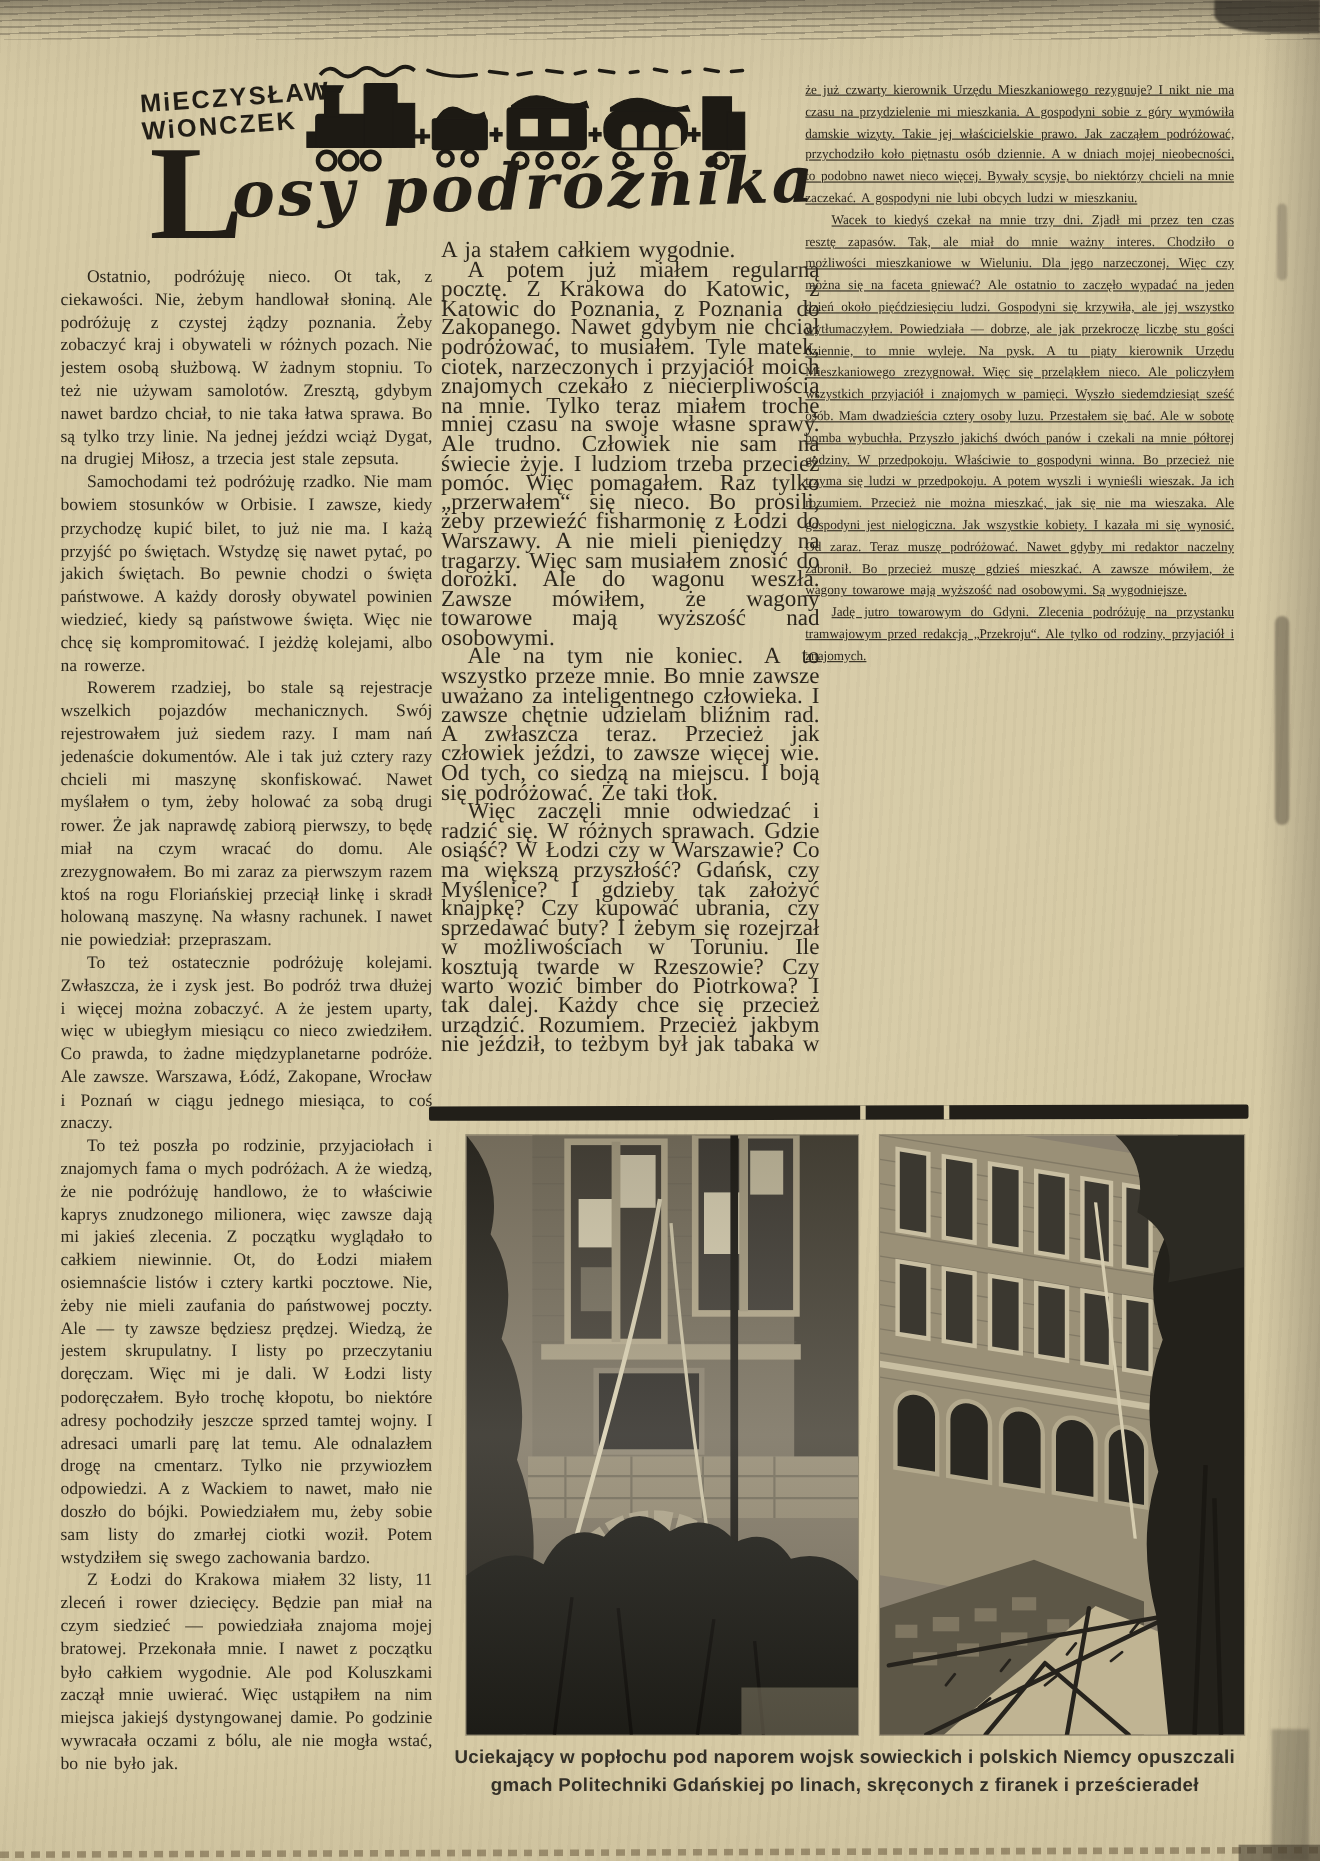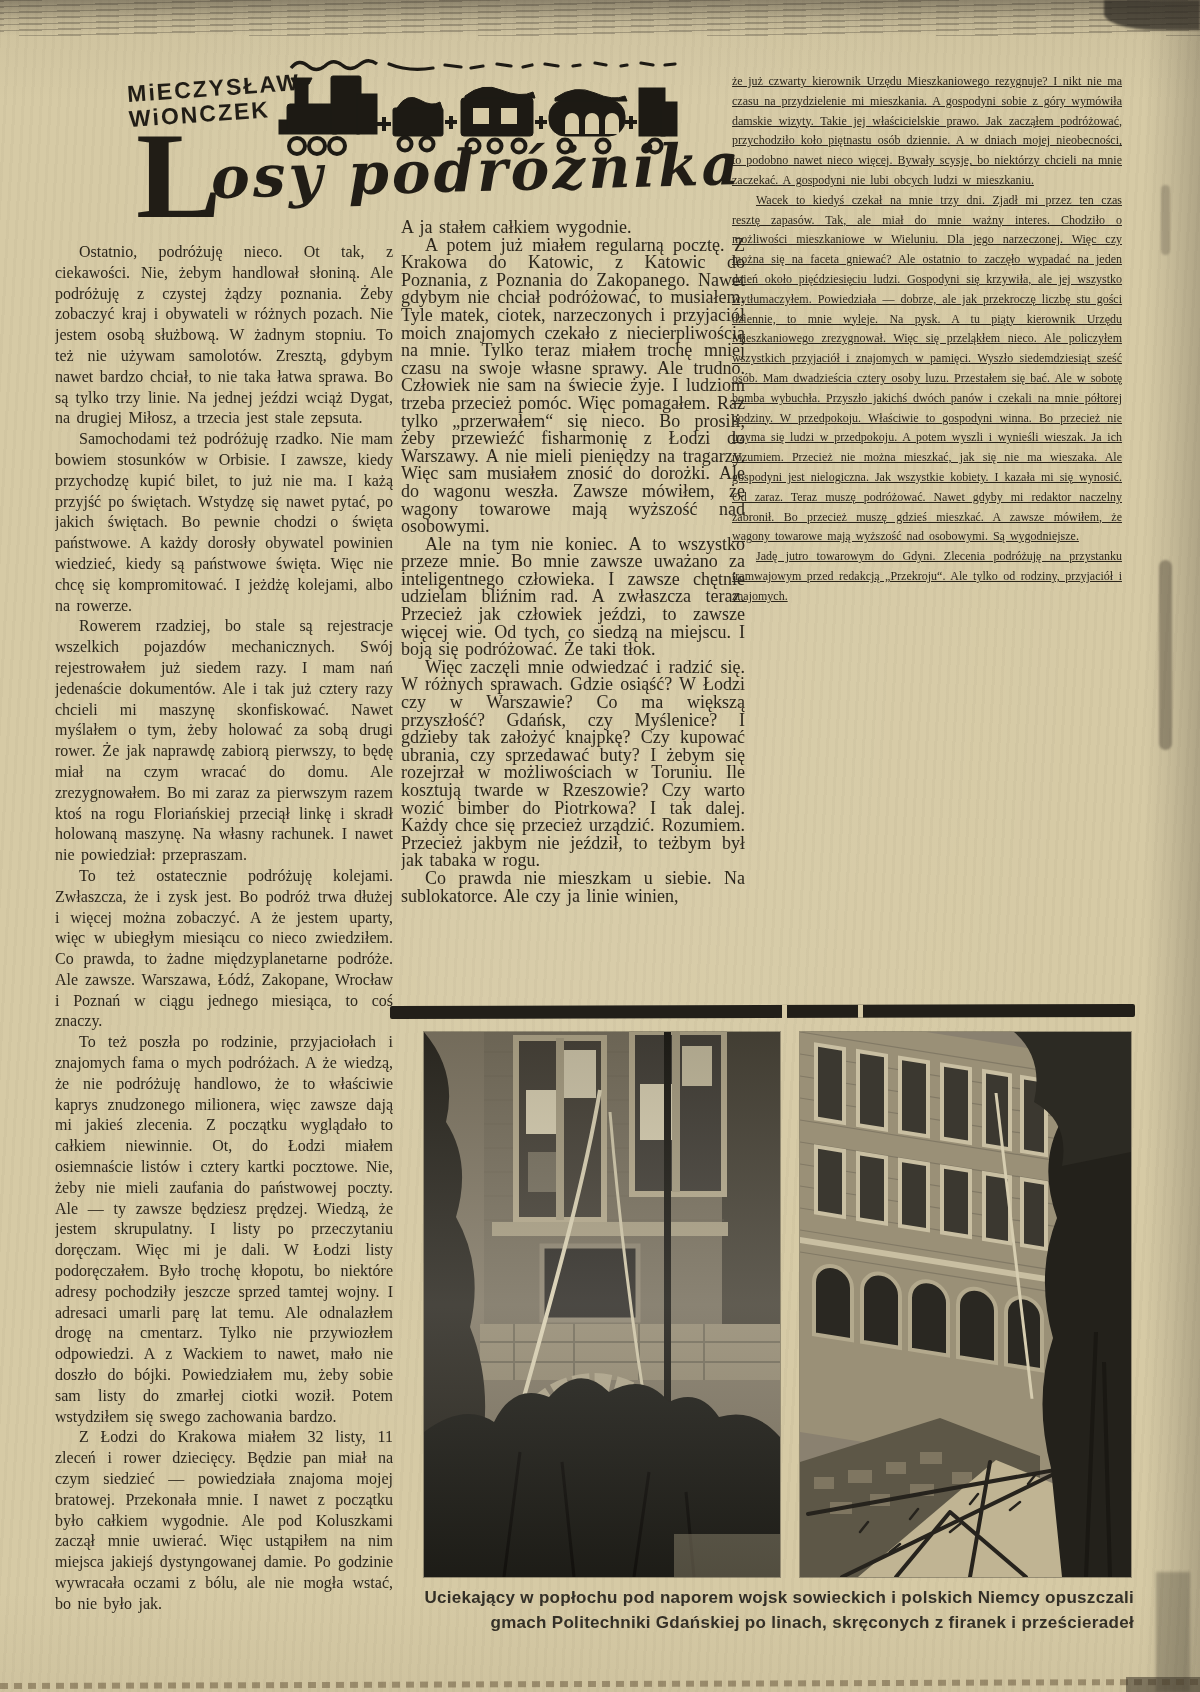--- a/index.html
+++ b/index.html
@@ -39,30 +39,30 @@
   .title{position:absolute;left:138px;top:128px;color:#211d16;white-space:nowrap;}
   .t-initial{display:inline-block;font-family:"Liberation Serif", serif;font-weight:700;
     font-size:122px;line-height:96px;vertical-align:-26px;transform:scaleX(1.05);}
   .t-script{display:inline-block;font-family:"DejaVu Serif", serif;font-style:italic;font-weight:700;
     font-size:58px;letter-spacing:3px;margin-left:-8px;transform:rotate(-1.5deg);}
   
   .col{position:absolute;color:#2c261c;text-align:justify;overflow:hidden;}
   .col p{margin:0;text-indent:24px;}
   .col p.cont{text-indent:0;}
   .col-left{left:55px;top:242px;width:338px;height:1424px;font-size:16px;line-height:20.8px;word-spacing:2.5px;}
-  .col-mid{left:401px;top:219px;width:344px;height:742px;font-size:18px;line-height:17.6px;word-spacing:2px;}
+  .col-mid{left:401px;top:219px;width:344px;height:742px;font-size:21px;line-height:17.6px;word-spacing:2px;}
   .col-right{left:732px;top:72px;width:390px;height:864px;font-size:12px;line-height:19.8px;word-spacing:2px;text-decoration:underline;}
   
   .divider{position:absolute;left:390px;top:1005px;width:745px;height:13px;background:#221f19;
     transform:rotate(-0.15deg);border-radius:2px;}
   .divider .notch{position:absolute;top:0;bottom:0;width:5px;background:#d6caa5;}
   .photo{position:absolute;top:1032px;outline:1px solid rgba(30,27,22,0.35);}
   .photo-left{left:424px;width:356px;height:545px;}
   .photo-right{left:800px;width:331px;height:545px;}
-  .caption{position:absolute;left:402px;top:1586px;width:732px;text-align:right;
+  .caption{position:absolute;left:402px;top:1586px;width:732px;text-align:center;
     font-family:"Liberation Sans", sans-serif;font-weight:700;font-size:17px;line-height:24.5px;
     color:#332f27;letter-spacing:0.3px;}
 </style>
 </head>
 <body>
 
 <div class="page">
 
   <div class="top-edge"></div>
   <div class="top-corner-blob"></div>

